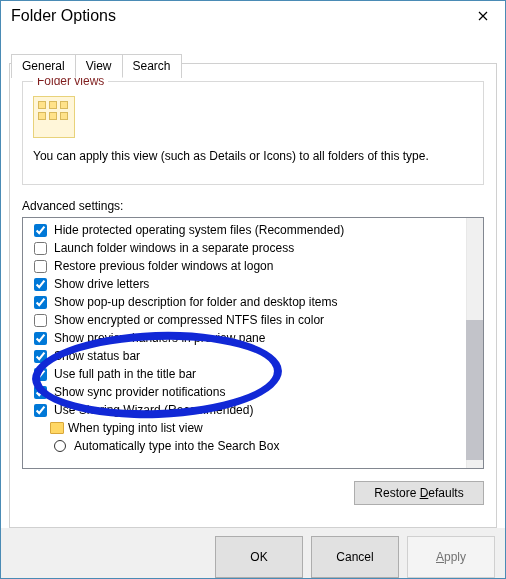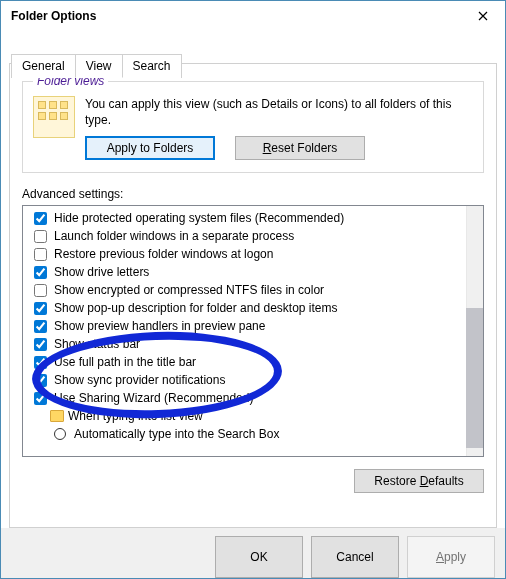--- a/index.html
+++ b/index.html
@@ -1,30 +1,30 @@
 <!DOCTYPE html>
 <html><head>
 <meta charset="utf-8">
 <style>
   * { box-sizing: border-box; font-family: "Segoe UI", Tahoma, sans-serif; font-size: 12px; }
   body { margin:0; background:#888; width:506px; height:579px; overflow:hidden; position:relative; }
   .win { width:506px; height:579px; background:#fff; border:1px solid #4a8bb5; display:flex; flex-direction:column; }
   .titlebar { height:30px; background:#fff; display:flex; align-items:center; color:#000; }
-  .titlebar .title { flex:1; padding-left:10px; font-size:12px;font-weight:bold; }
+  .titlebar .title { flex:1; padding-left:10px; font-size:16px; }
   .titlebar .close { width:45px; height:30px; display:flex; align-items:center; justify-content:center; color:#000; }
   .titlebar .close svg { width:10px; height:10px; }
   .body { flex:1; padding:8px 8px 0 8px; display:flex; flex-direction:column; }
   .tabs { display:flex; position:relative; top:15px; padding-left:2px; }
   .tab { padding:4px 10px; border:1px solid #d0d0d0; border-bottom:none; background:#fff; margin-right:-1px; cursor:default; }
   .tab.active { border-bottom:1px solid #fff; z-index:2; }
   .tab.inactive { background:#fff; }
   .tabpanel { border:1px solid #d0d0d0; flex:1; padding:10px 12px 12px 12px; display:flex; flex-direction:column; }
   fieldset.fv { border:1px solid #d9d9d9; padding:8px 10px 12px 10px; margin:0 0 14px 0; }
-  fieldset.fv legend { padding:0 4px; color:#4c1d95;font-style:italic; }
-  .fv-row { display:flex; gap:10px; }
+  fieldset.fv legend { padding:0 4px; color:#7f1d1d; }
+  .fv-row { display:flex; gap:10px;flex-direction:column; }
   .fv-icon { width:42px; height:42px; background:#fff6d9; border:1px solid #e8d27a; display:flex; flex-wrap:wrap; align-content:flex-start; padding:4px; gap:3px; }
   .fv-icon span { width:8px; height:8px; background:#ffe28a; border:1px solid #d9b95c; }
   .fv-right { flex:1; }
   .fv-desc { margin-bottom:8px; line-height:1.35; }
   .fv-btns { display:flex; gap:20px; }
   button.win-btn { background:#e1e1e1; border:1px solid #adadad; padding:4px 0; min-width:130px; text-align:center; cursor:default; }
   button.primary { border:2px solid #0078d7; background:#e5f1fb; padding:3px 0; }
   button.disabled { color:#737373; border-color:#d0d0d0; background:#f4f4f4;}
   .underline-letter { text-decoration:underline; }
   .adv-label { margin-bottom:4px; }
@@ -70,26 +70,20 @@
           <div class="fv-icon">
             <span></span>
               <span></span>
               <span></span>
               <span></span>
               <span></span>
               <span></span>
           </div>
           <div class="fv-right">
             <div class="fv-desc">You can apply this view (such as Details or Icons) to all folders of this type.</div>
-            <div class="fv-btns">
-              <button class="win-btn primary">Apply to Folders</button>
-              <button class="win-btn">
-                <span></span><span class="underline-letter">R</span><span>eset Folders</span>
-              </button>
-            </div>
           </div>
         </div>
       </fieldset>
 
       <div class="adv-label">Advanced settings:</div>
 
       <div class="adv-box">
         <div class="adv-inner" id="adv-inner">
             <div class="adv-row">
               <input type="checkbox" checked="" style="">
@@ -101,26 +95,26 @@
             </div>
             <div class="adv-row">
               <input type="checkbox" style="">
               <span>Restore previous folder windows at logon</span>
             </div>
             <div class="adv-row">
               <input type="checkbox" checked="" style="">
               <span>Show drive letters</span>
             </div>
             <div class="adv-row">
+              <input type="checkbox" checked="" style="">
+              <span>Show pop-up description for folder and desktop items</span>
+            </div>
+            <div class="adv-row">
               <input type="checkbox" style="">
               <span>Show encrypted or compressed NTFS files in color</span>
-            </div>
-            <div class="adv-row">
-              <input type="checkbox" checked="" style="">
-              <span>Show pop-up description for folder and desktop items</span>
             </div>
             <div class="adv-row">
               <input type="checkbox" checked="" style="">
               <span>Show preview handlers in preview pane</span>
             </div>
             <div class="adv-row">
               <input type="checkbox" checked="" style="">
               <span>Show status bar</span>
             </div>
             <div class="adv-row">

